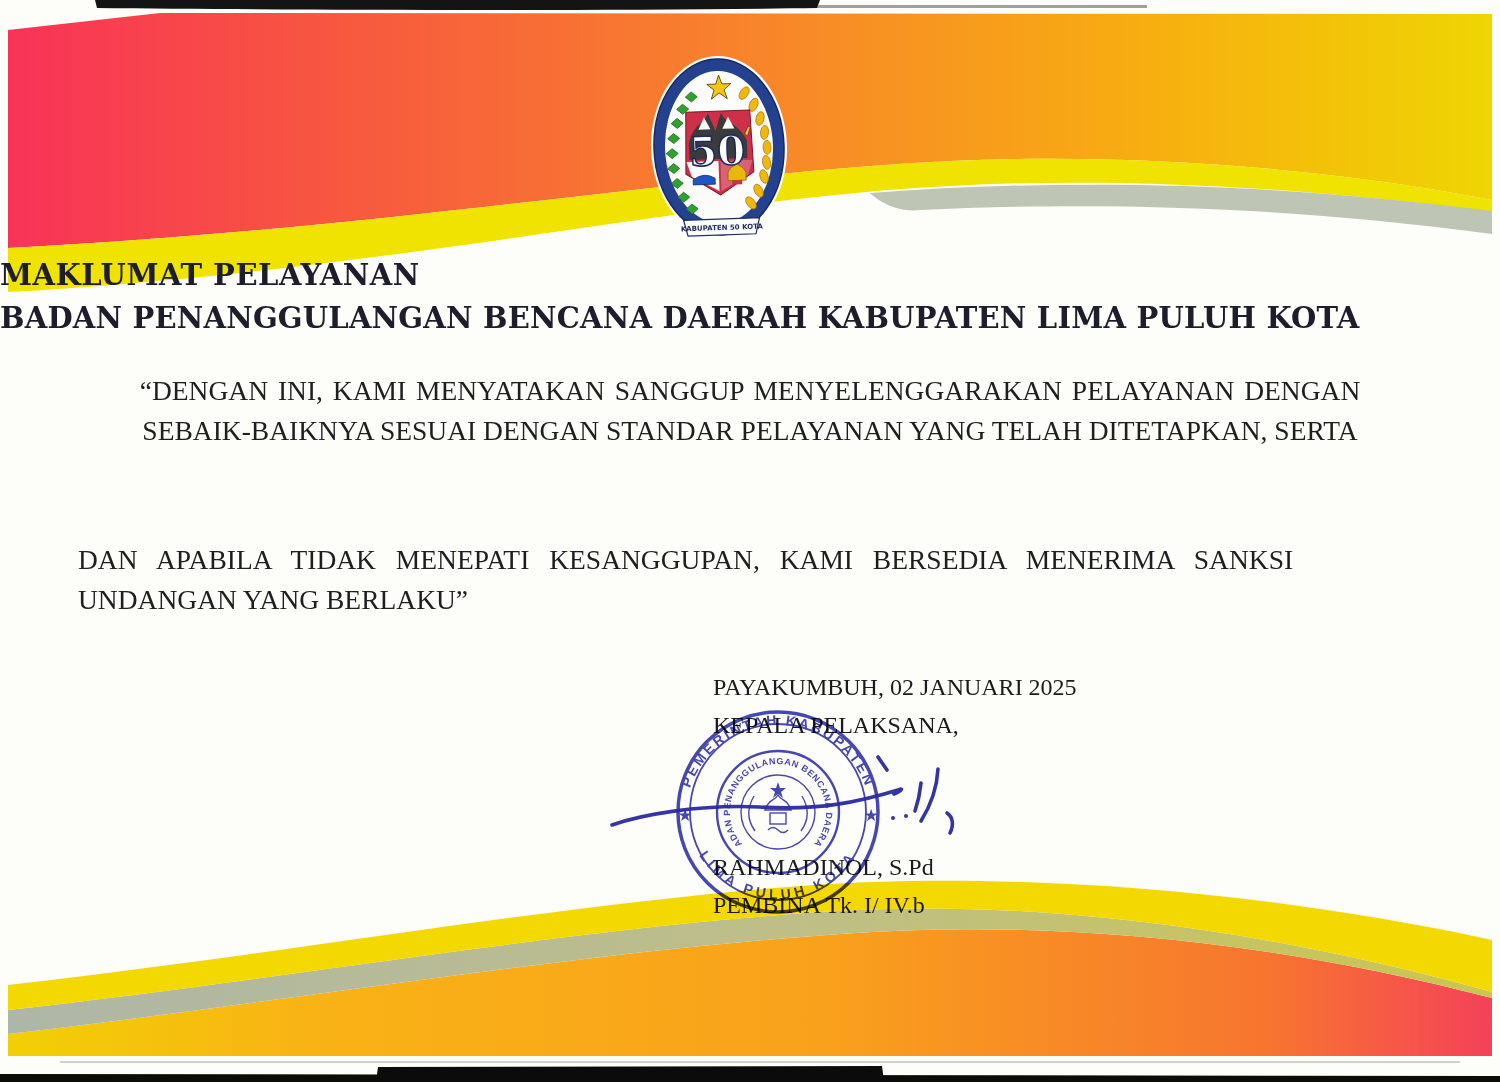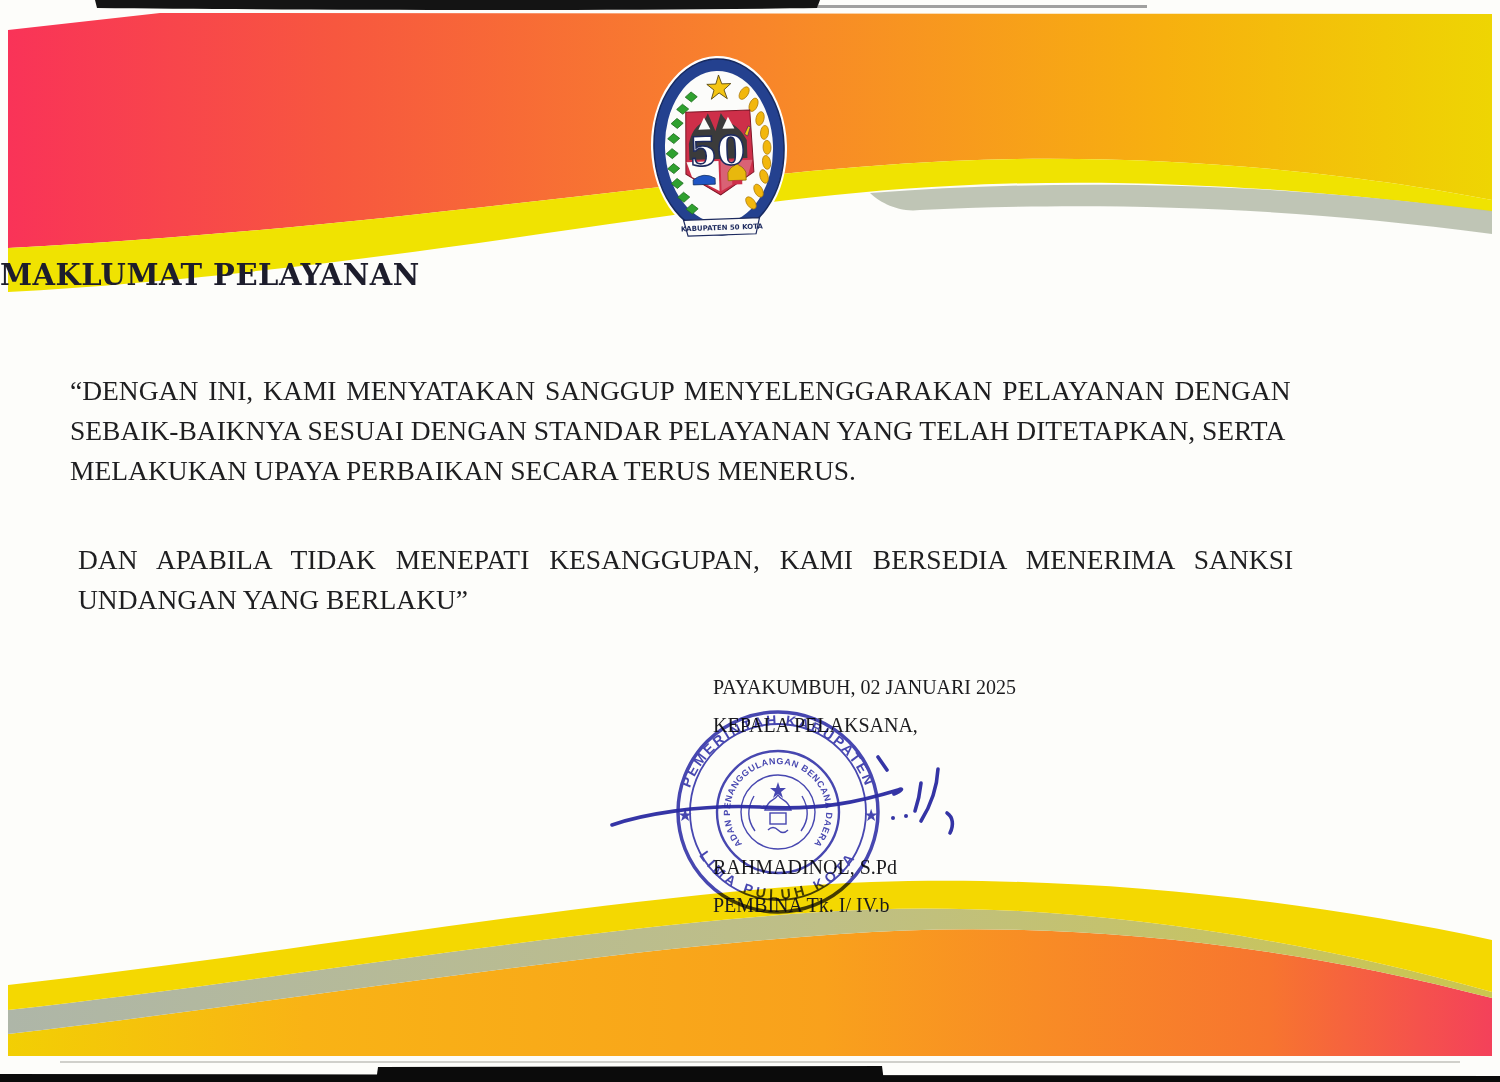--- a/index.html
+++ b/index.html
@@ -10,29 +10,29 @@
   }
   svg{display:block;}
   .bg-svg{position:absolute;left:0;top:0;z-index:0;}
   .ink-svg{position:absolute;left:0;top:0;z-index:3;mix-blend-mode:multiply;pointer-events:none;}
   .textlayer{position:absolute;left:0;top:0;width:100%;height:100%;z-index:2;color:#202024;}
   .line{white-space:nowrap;}
   .title-block{position:absolute;top:256px;left:0;width:100%;
     font-family:"DejaVu Serif", serif;font-weight:bold;color:#1d1d2c;}
   .title-1{font-size:29px;line-height:38px;letter-spacing:0.5px;}
   .title-2{font-size:29px;line-height:38px;letter-spacing:0.2px;margin-top:5px;}
-  .para1{position:absolute;top:371px;left:70px;width:1360px;text-align:left;
+  .para1{position:absolute;top:371px;left:70px;width:1360px;text-align:center;
     font-size:27.5px;line-height:40px;color:#1e1e20;}
   .para1 .l1{word-spacing:3px;}
   .para2{position:absolute;top:508px;left:78px;width:1346px;
     font-size:27.5px;line-height:40px;color:#1e1e20;}
   .para2 .l1{word-spacing:13px;margin-top:32px;}
   .para2 .l2{word-spacing:2px;}
   .para2 .l3{text-align:left;}
-  .sig-block{position:absolute;top:668px;left:713px;font-size:20px;line-height:38px;color:#1b1b1e;}
+  .sig-block{position:absolute;top:668px;left:713px;font-size:24px;line-height:38px;color:#1b1b1e;}
   .sig-gap{height:104px;}
 </style>
 </head>
 <body>
 
 <div class="page">
 
   <svg class="bg-svg" width="1500" height="1082" viewBox="0 0 1500 1082">
     <defs>
       <linearGradient id="topGrad" x1="0" y1="0" x2="1" y2="0">
@@ -128,26 +128,26 @@
 
       <text x="-2" y="18" text-anchor="middle" font-size="40" font-weight="bold" font-family="DejaVu Serif, serif" fill="#FFFFFF" stroke="#1D2A5E" stroke-width="1.6">50</text>
       <path d="M 26 -12 l 4 -8 l 2 1 l -3 9 Z" fill="#F4C513" stroke="#1D2A5E" stroke-width="0.6"></path>
     </g>
   </svg>
 
   <div class="textlayer">
 
     <div class="title-block">
       <div class="line title-1">MAKLUMAT PELAYANAN</div>
+      <div class="line title-2">BADAN PENANGGULANGAN BENCANA DAERAH KABUPATEN LIMA PULUH KOTA</div>
     </div>
 
     <div class="para1">
       <div class="line l1">“DENGAN INI, KAMI MENYATAKAN SANGGUP MENYELENGGARAKAN PELAYANAN DENGAN</div>
       <div class="line l2">SEBAIK-BAIKNYA SESUAI DENGAN STANDAR PELAYANAN YANG TELAH DITETAPKAN, SERTA</div>
-      <div class="line l3">MELAKUKAN UPAYA PERBAIKAN SECARA TERUS MENERUS.</div>
     </div>
 
     <div class="para2">
       <div class="line l1">DAN APABILA TIDAK MENEPATI KESANGGUPAN, KAMI BERSEDIA MENERIMA SANKSI</div>
       <div class="l3">UNDANGAN YANG BERLAKU”</div>
     </div>
 
     <div class="sig-block">
       <div class="line">PAYAKUMBUH, 02 JANUARI 2025</div>
       <div class="line">KEPALA PELAKSANA,</div>

